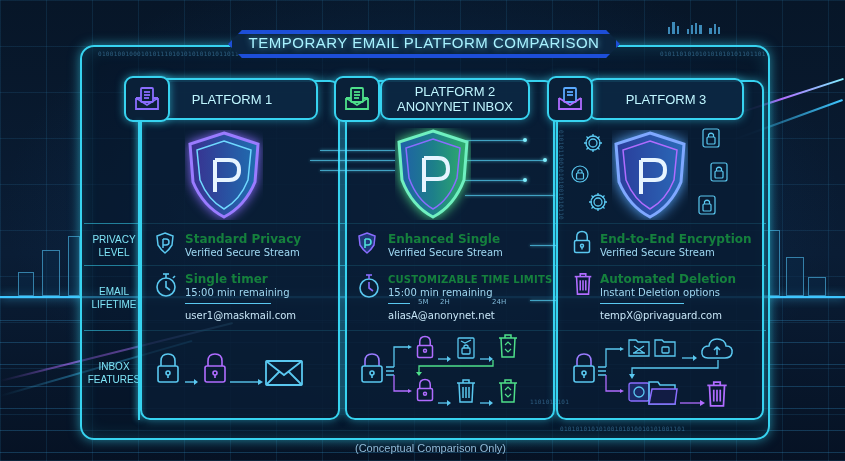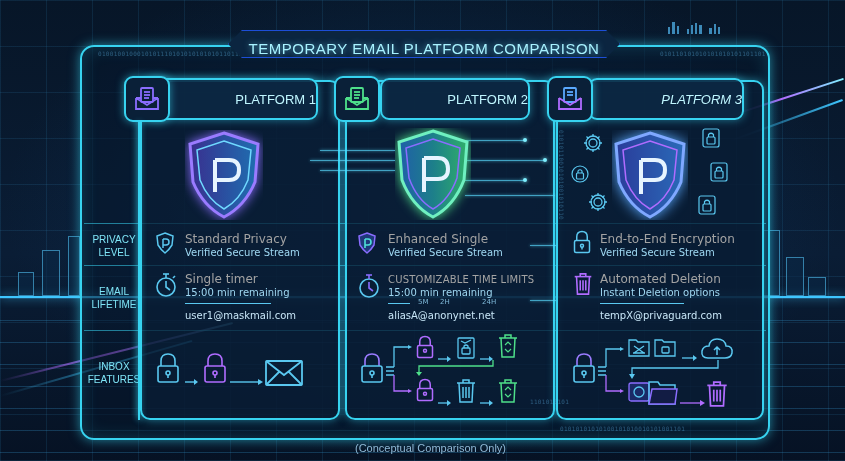--- a/index.html
+++ b/index.html
@@ -38,23 +38,23 @@
 
   
   .frame {
     position: absolute; left: 80px; top: 45px; width: 690px; height: 395px;
     border: 2px solid #37d3f0; border-radius: 14px;
     box-shadow: 0 0 12px rgba(55,211,240,0.6), inset 0 0 18px rgba(55,211,240,0.2);
     background: rgba(6,22,42,0.55);
   }
   .title-bar {
     position: absolute; left: 228px; top: 30px; width: 392px; height: 28px;
-    background: #0b2540; border: 1px solid #1d4ed8;
+    background: #0b2540; border: 4px solid #1d4ed8;
     clip-path: polygon(14px 0, calc(100% - 14px) 0, 100% 50%, calc(100% - 14px) 100%, 14px 100%, 0 50%);
-    display: flex; align-items: flex-end; justify-content: center;
+    display: flex; align-items: flex-start; justify-content: center;
     box-shadow: 0 0 10px rgba(55,211,240,0.7);
   }
   .title-bar span {
     color: #a8f2ff; font-size: 15px; letter-spacing: 0.5px;
     text-shadow: 0 0 6px rgba(120,230,255,0.7);
     font-family: "Liberation Sans", sans-serif;
   }
   .row-label {
     position: absolute; left: 86px; width: 56px; text-align: center;
     font-size: 10px; color: #7fe5f7; line-height: 13px;
@@ -64,35 +64,35 @@
   .panel {
     position: absolute; top: 80px; height: 340px;
     border: 2px solid #37d3f0; border-radius: 10px;
     background: rgba(9,30,54,0.75);
     box-shadow: 0 0 10px rgba(55,211,240,0.55);
   }
   .panel-head {
     position: absolute; top: 78px; height: 42px;
     border: 2px solid #37d3f0; border-radius: 9px;
     background: rgba(12,40,66,0.9);
-    display: flex; flex-direction: column; justify-content: center; align-items: flex-end;
+    display: flex; flex-direction: column; justify-content: center; align-items: center;
     box-shadow: 0 0 8px rgba(55,211,240,0.5);
   }
   .panel-head .p-num { font-size: 13px; color: #bff6ff; line-height: 15px; font-family: "Liberation Sans", sans-serif; }
   .panel-head .p-name { font-size: 13px; color: #bff6ff; line-height: 15px; font-family: "Liberation Sans", sans-serif; }
   .head-icon {
     position: absolute; top: 76px; width: 46px; height: 46px;
     border: 2px solid #37d3f0; border-radius: 9px; background: #0a2038;
     display: flex; align-items: center; justify-content: center;
     box-shadow: 0 0 8px rgba(55,211,240,0.6);
   }
   .divider { position: absolute; height: 1px; background: rgba(55,211,240,0.55); }
   .vdivider { position: absolute; width: 2px; background: #37d3f0; box-shadow: 0 0 6px #37d3f0; }
 
-  .feat-title { position: absolute; font-size: 12px; font-weight: normal; color: #a3a3a3; white-space: nowrap; text-align: right; }
+  .feat-title { position: absolute; font-size: 12px; font-weight: bold; color: #15803d; white-space: nowrap; text-align: right; }
   .feat-title.caps { font-size: 10px; letter-spacing: 0.2px; }
   .feat-sub { position: absolute; font-size: 10px; color: #9fd8f2; white-space: nowrap; }
   .feat-email { position: absolute; font-size: 10px; color: #c8e6f7; white-space: nowrap; }
   .short-line { position: absolute; height: 1px; background: #5ac8f0; }
   .icon { position: absolute; }
   .shield { position: absolute; }
   .footer {
     position: absolute; left: 16px; right: 0; top: 442px; text-align: center;
     font-size: 11px; color: #8fb9d6; font-family: "Liberation Sans", sans-serif;
   }
@@ -243,20 +243,21 @@
 <div class="icon" style="left:265px;top:360px;">
   <svg width="38" height="26" viewBox="0 0 38 26" fill="none" stroke="#5ac8f0" stroke-width="1.8">
       <rect x="1" y="1" width="36" height="24" rx="1"></rect>
       <path d="M1 1 L19 15 L37 1 M1 25 L14 12 M37 25 L24 12"></path>
     </svg>
 </div>
 
 <div class="panel" style="left:345px;width:210px;"></div>
 <div class="panel-head" style="left:380px;width:150px;">
   <div class="p-num">PLATFORM 2</div>
+  <div class="p-name">ANONYNET INBOX</div>
 </div>
 <div class="head-icon" style="left:334px;">
   <svg width="30" height="30" viewBox="0 0 30 30" fill="none" stroke="#4ee08a" stroke-width="1.8">
     <rect x="9" y="4" width="12" height="14" rx="1"></rect>
       <line x1="12" y1="8" x2="18" y2="8"></line>
       <line x1="12" y1="11" x2="18" y2="11"></line>
       <line x1="12" y1="14" x2="17" y2="14"></line>
     <path d="M4 14 L9 14 M21 14 L26 14 M4 14 L4 25 L26 25 L26 14 M4 14 L15 21 L26 14"></path>
   </svg>
 </div>
@@ -302,21 +303,21 @@
       <line x1="9" y1="2" x2="15" y2="2"></line>
       <line x1="12" y1="2" x2="12" y2="6"></line>
       <path d="M12 9 L12 15 L16 18"></path>
     </svg>
 </div>
 <div class="feat-title caps" style="left:388px;top:274px;">CUSTOMIZABLE TIME LIMITS</div>
 <div class="feat-sub" style="left:388px;top:287px;">15:00 min remaining</div>
 <div class="short-line" style="left:388px;top:303px;width:22px;"></div>
 <div class="feat-sub" style="left:418px;top:298px;font-size:7px;color:#7fb8d8;">5M</div>
 <div class="feat-sub" style="left:440px;top:298px;font-size:7px;color:#7fb8d8;">2H</div>
-<div class="feat-sub" style="left:482px;top:298px;font-size:7px;color:#7fb8d8;">24H</div>
+<div class="feat-sub" style="left:492px;top:298px;font-size:7px;color:#7fb8d8;">24H</div>
 <div class="feat-email" style="left:388px;top:310px;">aliasA@anonynet.net</div>
 
 <div class="icon" style="left:360px;top:352px;">
   <svg width="24" height="32" viewBox="0 0 24 32" fill="none" stroke="#8a6dff" stroke-width="1.6">
       <path d="M5 14 L5 9 Q5 2 12 2 Q19 2 19 9 L19 14" stroke="#9a7bff"></path>
       <rect x="2" y="14" width="20" height="16" rx="2" stroke="#5ac8f0"></rect>
       <circle cx="12" cy="21" r="2" stroke="#5ac8f0"></circle>
       <line x1="12" y1="23" x2="12" y2="26" stroke="#5ac8f0"></line>
     </svg>
 </div>
@@ -389,21 +390,21 @@
 <div class="icon" style="left:498px;top:378px;">
   <svg width="20" height="26" viewBox="0 0 20 26" fill="none" stroke="#4ee08a" stroke-width="1.5">
       <line x1="1" y1="5" x2="19" y2="5"></line>
       <path d="M7 5 L7 2 L13 2 L13 5"></path>
       <path d="M3 5 L4 24 L16 24 L17 5"></path>
       <path d="M7 12 L10 9 L13 12 M13 16 L10 19 L7 16" stroke-width="1.2"></path>
     </svg>
 </div>
 
 <div class="panel" style="left:556px;width:208px;"></div>
-<div class="panel-head" style="left:588px;width:156px;font-style:italic;">
+<div class="panel-head" style="left:588px;width:156px;">
   <div class="p-num">PLATFORM 3</div>
 </div>
 <div class="head-icon" style="left:547px;">
   <svg width="30" height="30" viewBox="0 0 30 30" fill="none" stroke-width="1.8">
     <rect x="9" y="4" width="12" height="14" rx="1" stroke="#5aa9ff"></rect>
       <line x1="12" y1="8" x2="18" y2="8" stroke="#5aa9ff"></line>
       <line x1="12" y1="11" x2="18" y2="11" stroke="#5aa9ff"></line>
     <path d="M4 14 L4 25 L26 25 L26 14 M4 14 L15 21 L26 14" stroke="#b06cff"></path>
   </svg>
 </div>

